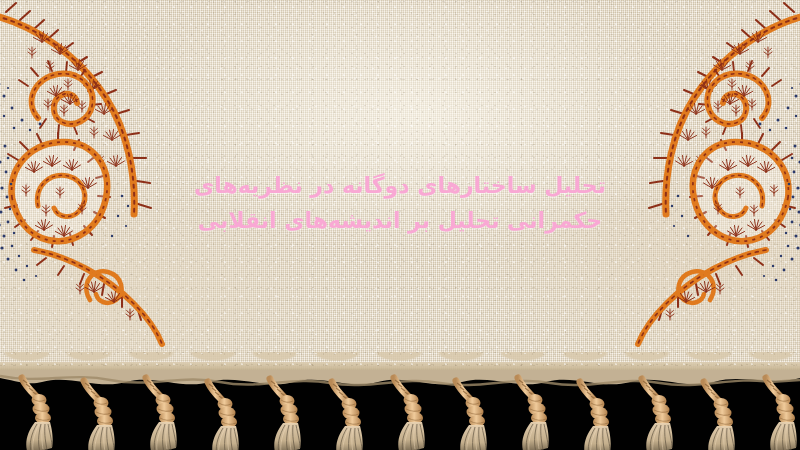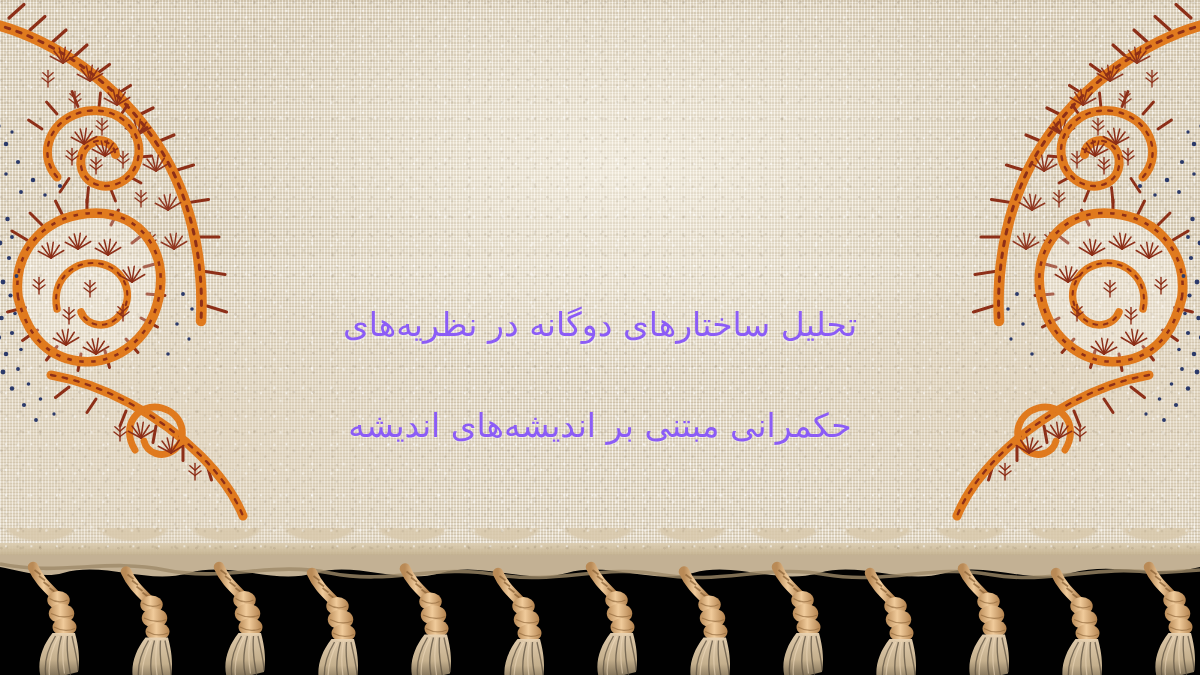--- a/index.html
+++ b/index.html
@@ -95,26 +95,25 @@
     position: absolute;
     left: 0;
     top: 168px;
     width: 800px;
     text-align: center;
     direction: rtl;
   }
   .title-line {
     font-size: 22px;
     line-height: 35px;
-    color: #8b5cf6;
-    font-weight: 400;
+    color: #f9a8d4;
+    font-weight: 700;
     letter-spacing: 0px;
     text-shadow: 0 1px 0 rgba(255,255,255,0.35);
     white-space: nowrap;
-    margin-top: 32px;
   }
 
   
   .fringe-zone {
     position: absolute;
     left: 0; top: 370px;
     width: 800px; height: 80px;
     background: #010101;
     overflow: hidden;
   }
@@ -499,21 +498,21 @@
           <circle cx="134" cy="206" r="1.2"></circle>
         <circle cx="124" cy="216" r="1.2"></circle>
           <circle cx="132" cy="226" r="1.1"></circle>
         <circle cx="118" cy="236" r="1.2"></circle>
       </g>
     </svg>
   </div>
 
   <div class="title-block">
     <div class="title-line">تحلیل ساختارهای دوگانه در نظریه‌های</div>
-    <div class="title-line">حکمرانی مبتنی بر اندیشه‌های اندیشه</div>
+    <div class="title-line">حکمرانی تحلیل بر اندیشه‌های انقلابی</div>
   </div>
 
   <div class="fringe-zone">
     <svg viewBox="0 0 800 80" aria-hidden="true">
       <defs>
         <linearGradient id="cord" x1="0" y1="0" x2="1" y2="0">
           <stop offset="0" stop-color="#b98a56"></stop>
           <stop offset="0.45" stop-color="#f0cb9b"></stop>
           <stop offset="1" stop-color="#b2814d"></stop>
         </linearGradient>

